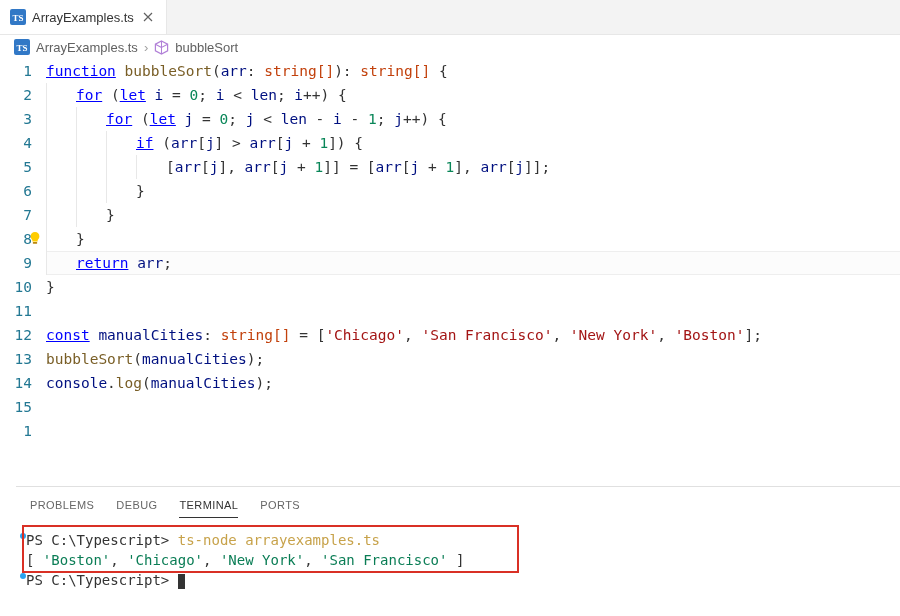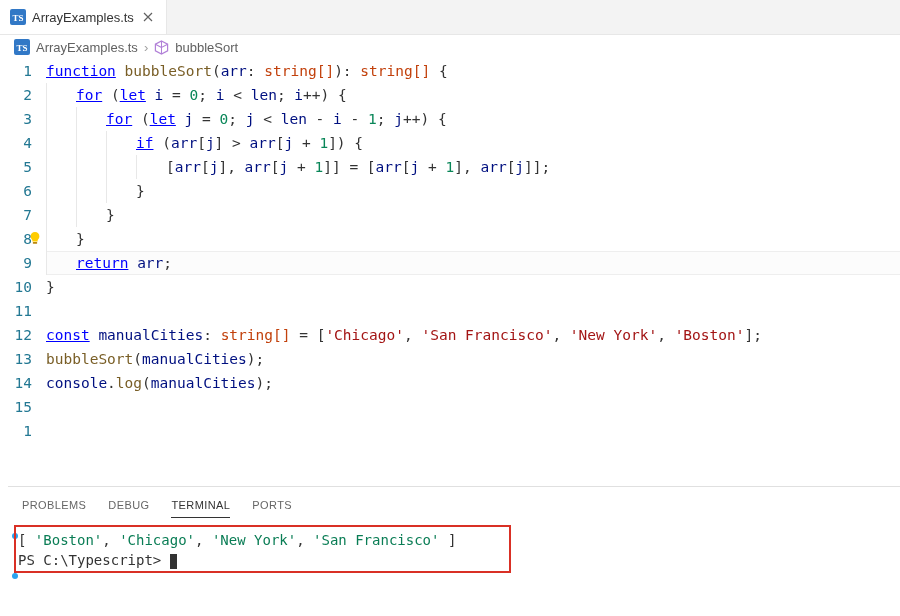--- a/index.html
+++ b/index.html
@@ -26,21 +26,21 @@
     .bulb svg { display: block; }
     
     .kw { color: #0000ff; text-decoration: underline; }
     .fn { color: #795e26; }
     .var { color: #001080; margin-top: 31px; }
     .typ { color: #c2410c; }
     .str { color: #a31515; }
     .num { color: #098658; }
     .prop { color: #001080; }
     
-    .panel-area { position: absolute; left: 8px; right: 0; bottom: 0; height: 130px; background: #fff; border-top: 1px solid #e0e0e0; }
+    .panel-area { position: absolute; left: 16px; right: 0; bottom: 0; height: 130px; background: #fff; border-top: 1px solid #e0e0e0; }
     .panel-tabs { display: flex; gap: 22px; padding: 8px 14px 0 14px; font-size: 11px; letter-spacing: 0.4px; color: #666; }
     .panel-tab { padding: 4px 0 6px 0; cursor: pointer; border-bottom: 1px solid transparent; }
     .panel-tab.active { color: #333; border-bottom: 1px solid #333; }
     
     .term { font-family: Consolas, monospace; font-size: 14px; padding: 12px 10px 0 10px; line-height: 20px; }
     .term .p1 { color: #333; }
     .term .cmd { color: #c7a24a; }
     .term .sq { color: #0a7d55; }
     .term .br { color: #333; }
     .cursor { display: inline-block; width: 7px; height: 15px; background: #333; vertical-align: middle; }
@@ -126,18 +126,19 @@
 
 <div class="panel-area">
   <div class="panel-tabs">
     <div class="panel-tab">PROBLEMS</div>
     <div class="panel-tab">DEBUG</div>
     <div class="panel-tab active">TERMINAL</div>
     <div class="panel-tab">PORTS</div>
   </div>
   <div class="term">
     <div class="marker" style="top:46px"></div>
+    <div><span class="p1">PS C:\Typescript&gt;</span> <span class="cmd">ts-node arrayexamples.ts</span></div>
     <div><span class="br">[ </span><span class="sq">'Boston'</span><span>, </span><span class="sq">'Chicago'</span><span>, </span><span class="sq">'New York'</span><span>, </span><span class="sq">'San Francisco'</span><span class="br"> ]</span></div>
     <div><span class="p1">PS C:\Typescript&gt;</span> <span class="cursor"></span></div>
   </div>
   <div class="marker" style="top:86px;background:#2aa3ef"></div>
   <div class="redbox" style="left:6px; top:38px; width:497px; height:48px"></div>
 </div>
 
 </body></html>

